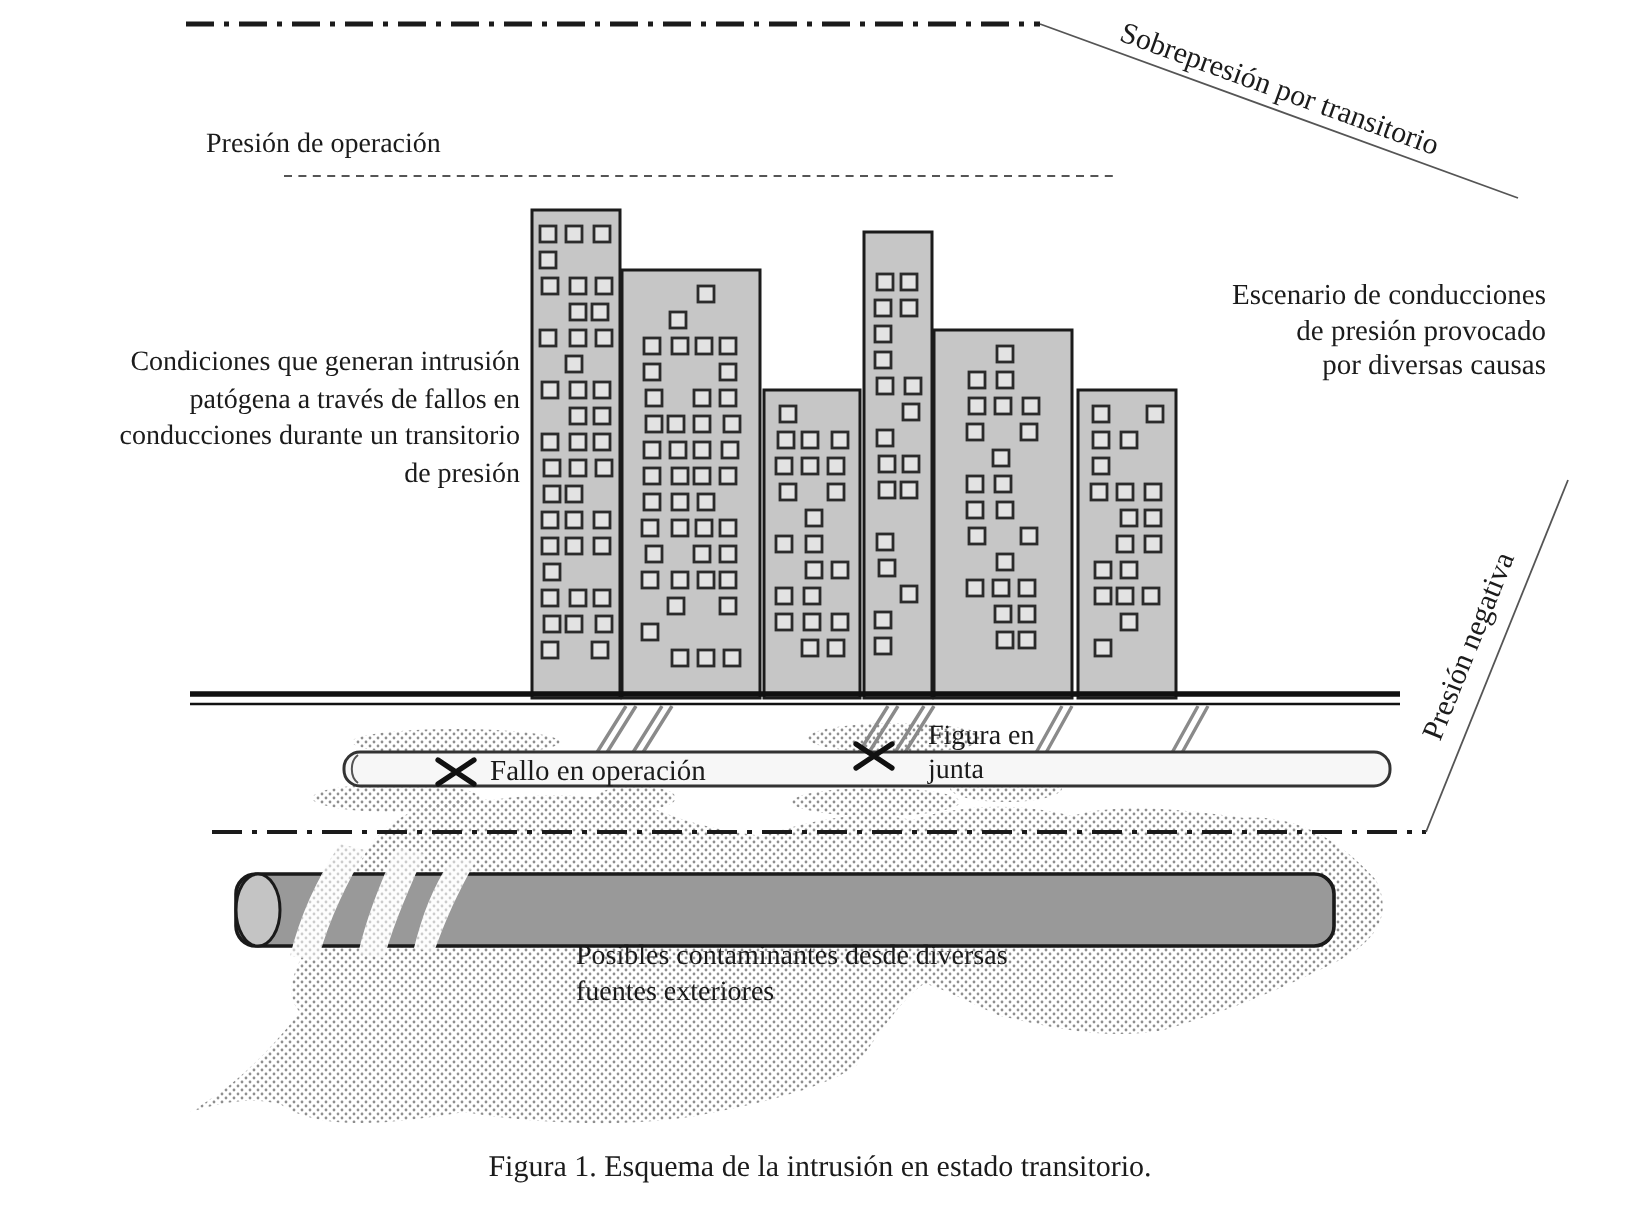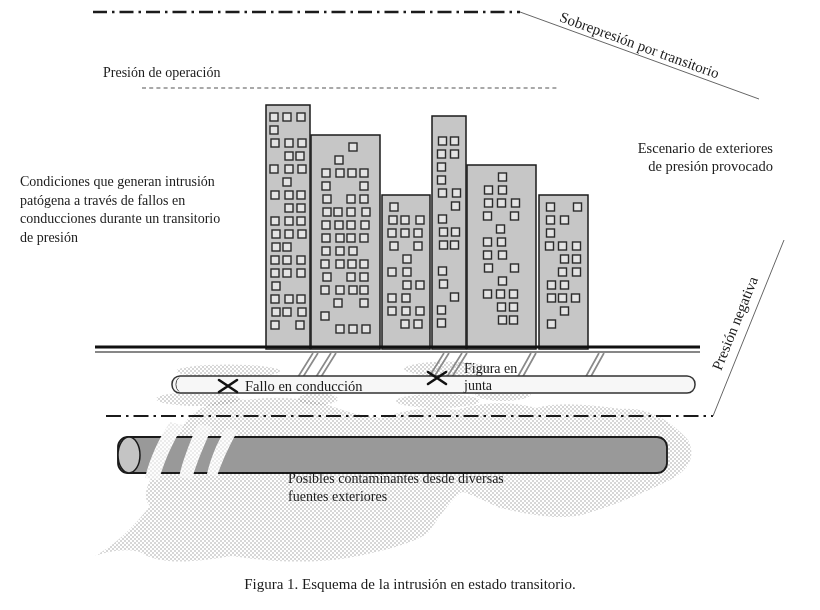--- a/index.html
+++ b/index.html
@@ -4,21 +4,21 @@
 <style>
   html,body{margin:0;padding:0;background:#ffffff;}
   #stage{
     position:relative;width:801px;height:610px;background:#fff;overflow:hidden;
     font-family:"Liberation Serif","DejaVu Serif",serif;color:var(--ink,#1b1b1b);
   }
   #diagram-svg{position:absolute;left:0;top:0;}
   .lbl{position:absolute;line-height:18px;font-size:14px;white-space:nowrap;}
   .lbl .ln{display:block;}
   .rot{position:absolute;transform-origin:0 0;text-align:center;font-size:15px;line-height:19px;white-space:nowrap;}
-  #conditions-text{left:20px;top:173px;width:240px;text-align:left;line-height:18.5px;}
+  #conditions-text{left:20px;top:173px;width:240px;text-align:right;line-height:18.5px;}
   #scenario-text{left:573px;top:140px;width:200px;text-align:right;line-height:17.5px;font-size:14.5px;}
   #operating-pressure-label{left:103px;top:64px;}
   #saturated-soil-label{left:90px;top:308px;width:150px;text-align:right;line-height:18px;}
   #overpressure-label{left:528px;top:-5px;width:244px;transform:rotate(20deg);}
   #negative-pressure-label{left:691px;top:408px;width:190px;transform:rotate(-68deg);}
   #pipe-fault-label{left:245px;top:377px;font-size:14.5px;}
   #joint-fault-label{left:464px;top:360px;line-height:17px;}
   #contaminants-label{left:272px;top:470px;line-height:17.5px;padding-left:16px;}
   #figure-caption{left:0;top:575px;width:820px;text-align:center;font-size:15px;}
 </style>
@@ -292,26 +292,27 @@
   <div class="rot" id="negative-pressure-label">Presión negativa</div>
 
   <div class="lbl" id="conditions-text">
     <span class="ln">Condiciones que generan intrusión</span>
     <span class="ln">patógena a través de fallos en</span>
     <span class="ln">conducciones durante un transitorio</span>
     <span class="ln">de presión</span>
   </div>
 
   <div class="lbl" id="scenario-text">
-    <span class="ln">Escenario de exteriores</span>
+    <span class="ln">Escenario de conducciones</span>
     <span class="ln">de presión provocado</span>
+    <span class="ln">por diversas causas</span>
   </div>
 
 
-  <div class="lbl" id="pipe-fault-label">Fallo en conducción</div>
+  <div class="lbl" id="pipe-fault-label">Fallo en operación</div>
 
   <div class="lbl" id="joint-fault-label">
     <span class="ln">Figura en</span>
     <span class="ln">junta</span>
   </div>
 
   <div class="lbl" id="contaminants-label">
     <span class="ln">Posibles contaminantes desde diversas</span>
     <span class="ln">fuentes exteriores</span>
   </div>

